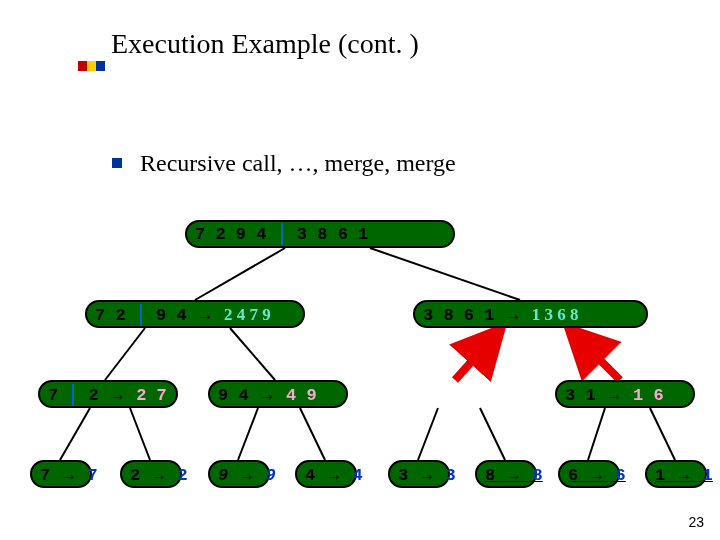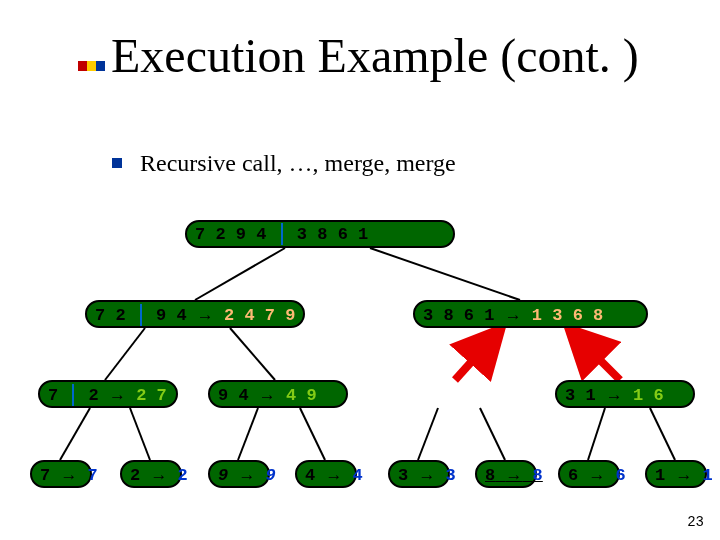--- a/index.html
+++ b/index.html
@@ -27,21 +27,21 @@
     gap: 0;
   }
   .title-accent span {
     flex: 1;
     height: 100%;
   }
   .ac-r { background:#c00000; }
   .ac-y { background:#ffcc00; }
   .ac-b { background:#003399; }
   .title {
-    font-size: 48px;
+    font-size: 28px;
     color: #000;
     margin-left: 33px;
   }
   .bullet-line {
     position: absolute;
     top: 150px;
     left: 112px;
     font-size: 24px;
     color: #000;
   }
@@ -101,44 +101,44 @@
   .r2a { left: 38px;  top: 180px; width: 140px; }
   .r2b { left: 208px; top: 180px; width: 140px; }
   .r2c { left: 388px; top: 180px; width: 140px; }
   .r2d { left: 555px; top: 180px; width: 140px; }
   .r3a { left: 30px;  top: 260px; width: 62px; }
   .r3b { left: 120px; top: 260px; width: 62px; }
   .r3c { left: 208px; top: 260px; width: 62px; font-style: italic; }
   .r3d { left: 295px; top: 260px; width: 62px; }
   .r3e { left: 388px; top: 260px; width: 62px; }
   .r3f { left: 475px; top: 260px; width: 62px; text-decoration: underline; }
-  .r3g { left: 558px; top: 260px; width: 62px; }
-  .r3h { left: 645px; top: 260px; width: 62px; }
-
-  .r2a .out, .r2b .out, .r2c .out, .r2d .out { color: #84cc16; }
-  .r1a .out, .r1b .out { color: #fdba74; }
+  .r3g { left: 558px; top: 260px; width: 62px; text-decoration: underline; }
+  .r3h { left: 645px; top: 260px; width: 62px; text-decoration: underline; }
+
+  .r2a .out, .r2b .out, .r2c .out, .r2d .out { color: #f9a8d4; }
+  .r1a .out, .r1b .out { color: #5eead4; font-family: Liberation Serif, serif; }
   .r3a .out,.r3b .out,.r3c .out,.r3d .out,
   .r3e .out,.r3f .out,.r3g .out,.r3h .out { color: #0033cc; }
 
   
   svg.edges {
     position: absolute;
     left: 0; top: 0;
     width: 720px; height: 300px;
     pointer-events: none;
   }
   .edge { stroke: #000; stroke-width: 2; }
   .edge-red { stroke: #e60000; stroke-width: 8; stroke-linecap: butt; }
 
   .pagenum {
     position: absolute;
     right: 16px;
     bottom: 10px;
     font-size: 14px;
-    font-family: Liberation Mono, monospace;
+    font-family: Liberation Sans, sans-serif;
     color: #000;
   }
 </style>
 </head>
 <body>
 
 <div class="title-wrap">
   <div class="title-accent">
     <span class="ac-r"></span>
       <span class="ac-y"></span>

